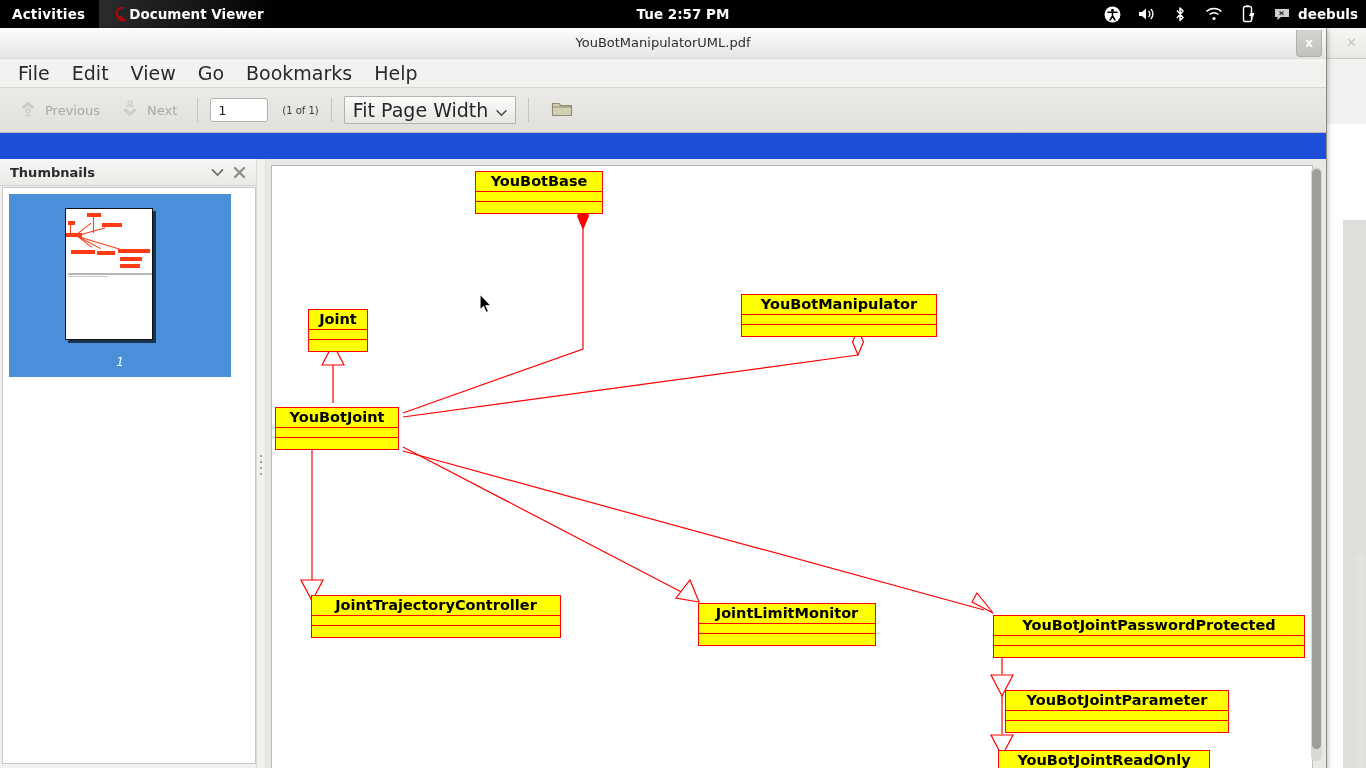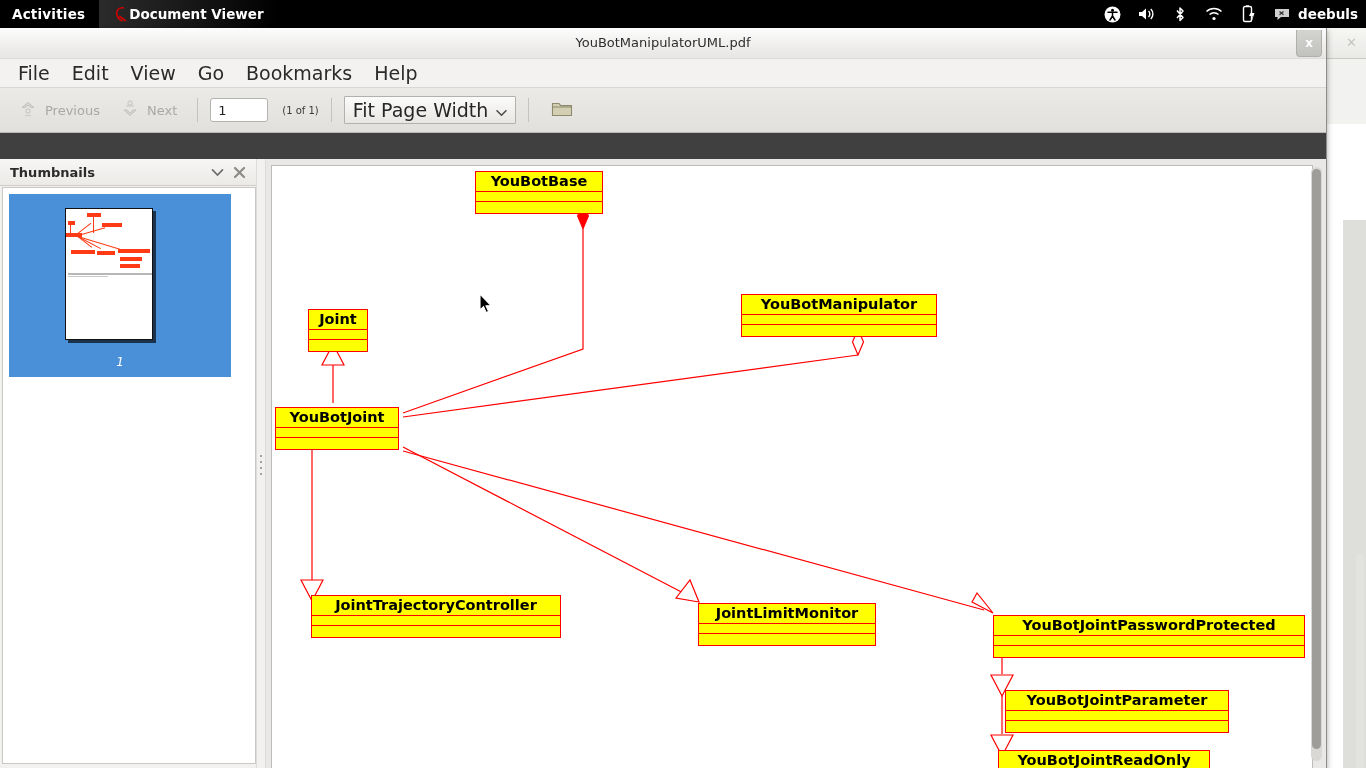--- a/index.html
+++ b/index.html
@@ -57,21 +57,21 @@
   .bgwin-scroll{
     position:absolute;right:3px;top:430px;width:8px;height:250px;border-radius:4px;background:#e2e2df;
   }
   .bgwin-panel{
     position:absolute;left:20px;top:96px;width:24px;height:644px;background:#dedeDB;
   }
 
   
   .appwin{
     position:absolute;left:0;top:28px;width:1326px;height:740px;
-    background:#404040;
+    background:#1d4ed8;
     border:1px solid #8d8d89;border-top:none;border-left:none;
     box-shadow:0 2px 6px rgba(0,0,0,.35);
   }
   .titlebar{
     position:relative;height:30px;width:100%;
     background:linear-gradient(to bottom,#fdfdfd 0%,#f0efee 55%,#e7e6e4 100%);
     border-bottom:1px solid #dcdbd9;
   }
   .titlebar .ttl{
     position:absolute;left:0;right:0;top:0;line-height:30px;text-align:center;
@@ -201,20 +201,21 @@
     <div class="tb-activities">Activities</div>
     <div class="tb-app">
       <span class="pdficon">
         <svg width="16" height="17" viewBox="0 0 16 17">
           <path d="M11 2 C6 1 3 4 4 9 C4.6 12 7 14 9.5 15" stroke="#cc0000" stroke-width="1.6" fill="none"></path>
           <path d="M6 10 L13 15" stroke="#cc0000" stroke-width="1.6" fill="none"></path>
         </svg>
       </span>
       <span>Document Viewer</span>
     </div>
+    <div class="tb-clock">Tue  2:57 PM</div>
     <div class="tb-right">
       <span class="ic">
         <svg width="17" height="17" viewBox="0 0 17 17">
           <circle cx="8.5" cy="8.5" r="8" fill="#fff"></circle>
           <circle cx="8.5" cy="4.2" r="1.5" fill="#000"></circle>
           <path d="M4 6.2 H13 M8.5 6.2 V10 M8.5 10 L6 14 M8.5 10 L11 14" stroke="#000" stroke-width="1.5" fill="none" stroke-linecap="round"></path>
         </svg>
       </span>
       <span class="ic">
         <svg width="18" height="16" viewBox="0 0 18 16">

